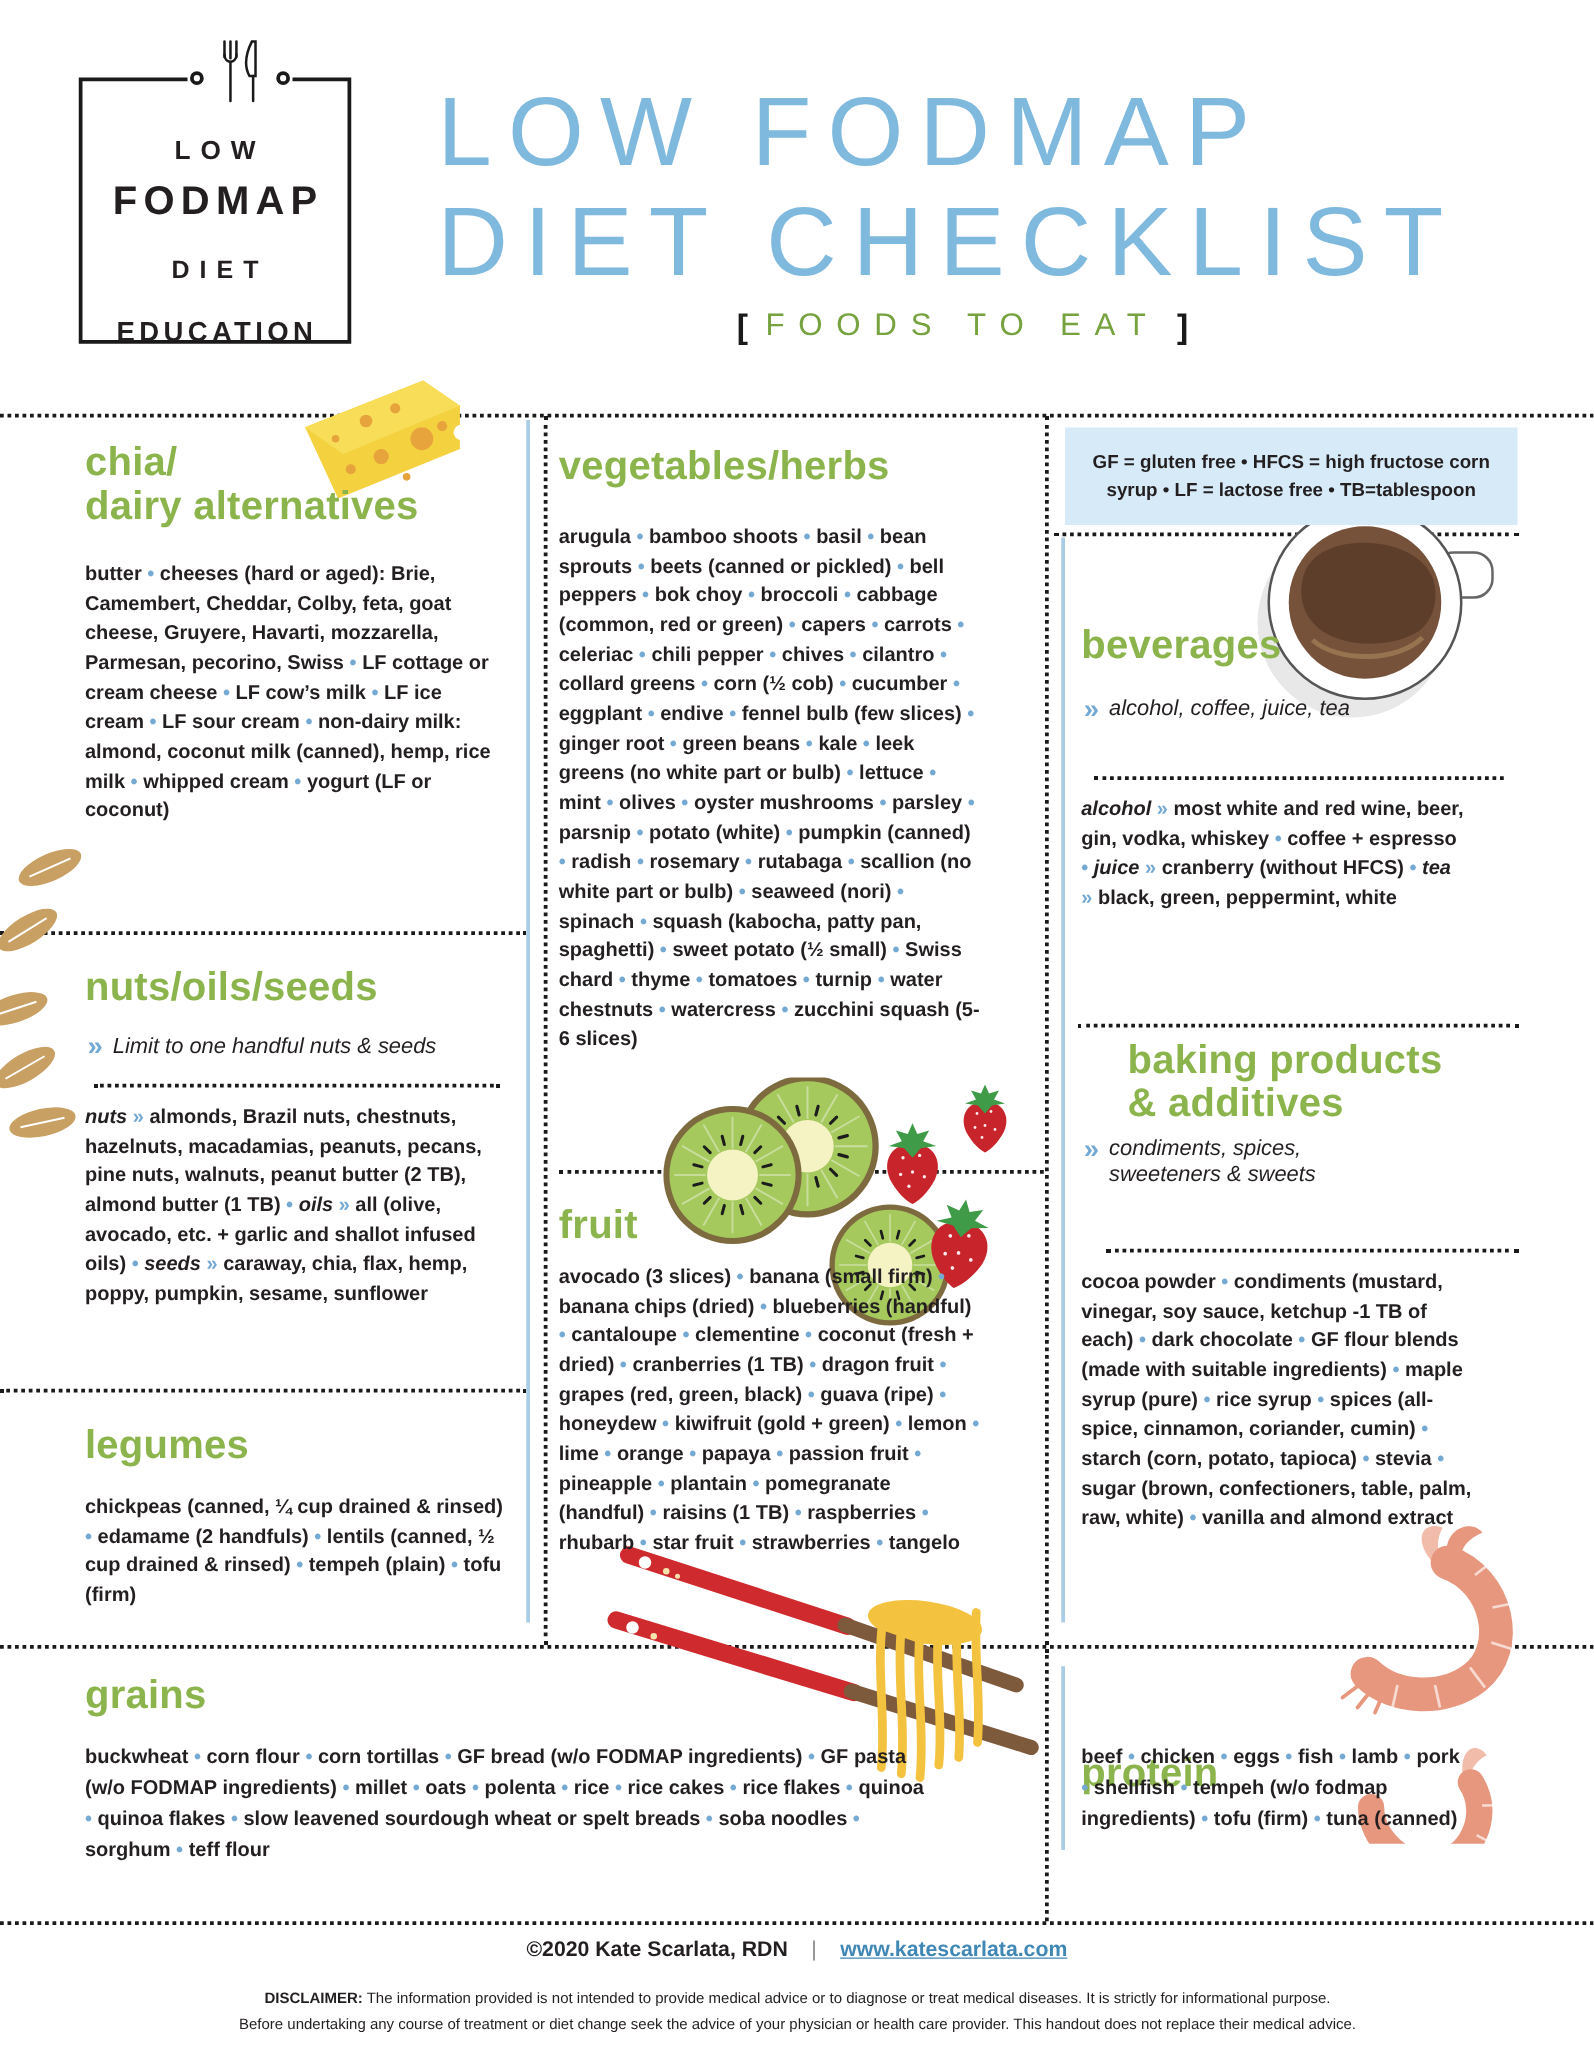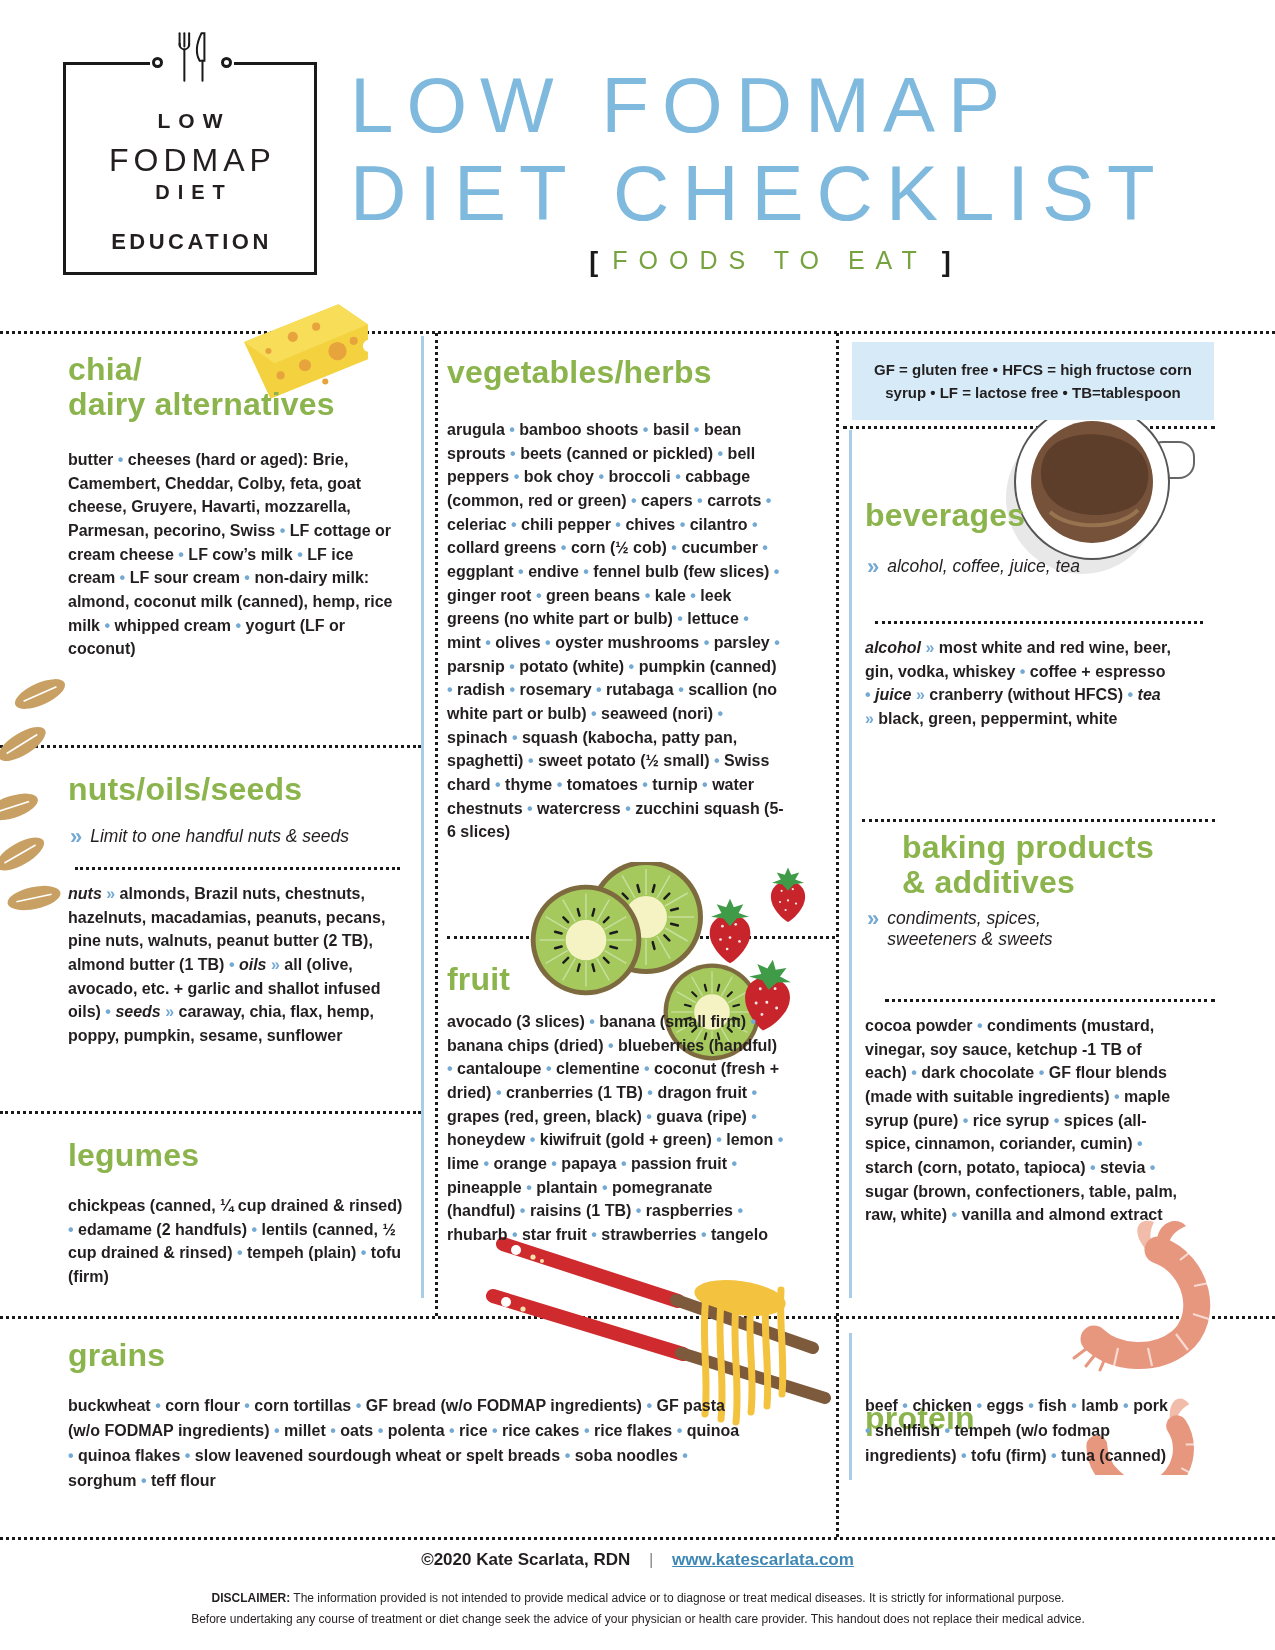--- a/index.html
+++ b/index.html
@@ -6,24 +6,24 @@
   html,body{background:#fff}
   body{font-family:"Liberation Sans",sans-serif;color:var(--text-dark,#231f20)}
   .page{position:relative;width:1275px;height:1650px;background:#fff;overflow:hidden}
 
   
   .hdot{position:absolute;height:0;border-top:3.2px dotted var(--dot-color,#1a1a1a);z-index:1}
   .vdot{position:absolute;width:0;border-left:3.2px dotted var(--dot-color,#1a1a1a);z-index:1}
   .vrule{position:absolute;width:2.5px;background:var(--rule-blue,#a9cde6);z-index:1}
 
   
-  .logo{position:absolute;left:63px;top:62px;width:254px;height:213px;border:3.5px solid #1a1a1a;text-align:center;z-index:2}
+  .logo{position:absolute;left:63px;top:62px;width:218px;height:213px;border:3.5px solid #1a1a1a;text-align:center;z-index:2}
   .logo .l1{margin-top:44px;font-size:21px;letter-spacing:8px;font-weight:600;text-indent:8px}
-  .logo .l2{margin-top:9px;font-size:32px;letter-spacing:5px;font-weight:400;text-indent:5px}
-  .logo .l3{margin-top:2px;font-size:20px;letter-spacing:8px;font-weight:600;text-indent:8px}
+  .logo .l2{margin-top:9px;font-size:32px;letter-spacing:5px;font-weight:700;text-indent:5px}
+  .logo .l3{margin-top:26px;font-size:20px;letter-spacing:8px;font-weight:600;text-indent:8px}
   .logo .l4{margin-top:25px;font-size:22px;letter-spacing:3.5px;font-weight:800;text-indent:3px}
   .logo-gap{position:absolute;left:150px;top:56px;width:84px;height:14px;background:#fff;z-index:3}
   .logo-icon{position:absolute;left:171px;top:30px;width:42px;height:54px;z-index:4}
   .logo-dot{position:absolute;width:11px;height:11px;border:3px solid #1a1a1a;border-radius:50%;background:#fff;z-index:4}
 
   
   .big-title{position:absolute;left:350px;width:860px;color:var(--title-blue,#7fb9dd);
     font-weight:300;font-size:78px;letter-spacing:13px;line-height:1;white-space:nowrap}
   .subtitle{position:absolute;left:340px;width:860px;top:246px;text-align:center;white-space:nowrap}
   .subtitle .bracket{font-size:27px;font-weight:700;color:#1a1a1a;vertical-align:-2px}

